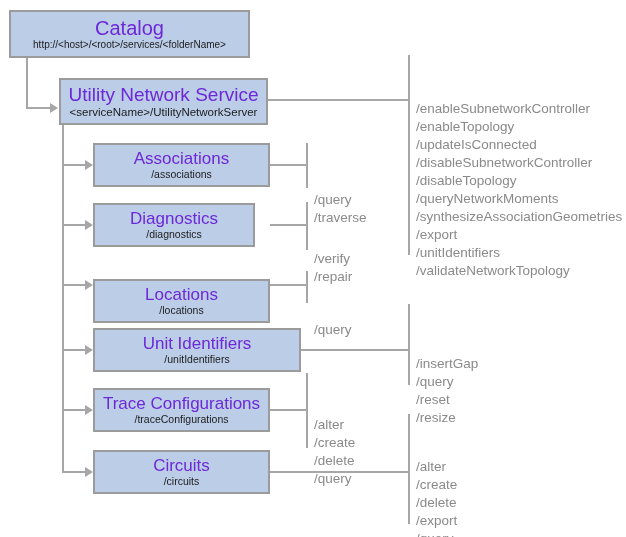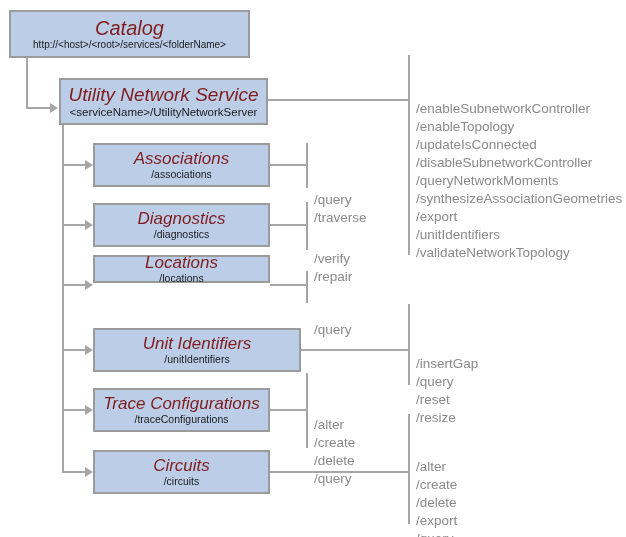--- a/index.html
+++ b/index.html
@@ -5,21 +5,21 @@
   html,body{margin:0;padding:0;background:#ffffff;}
   .canvas{
     position:relative;width:626px;height:537px;background:#ffffff;
     font-family:"Liberation Sans",sans-serif;overflow:hidden;
   }
   .node{
     position:absolute;background:#bccde8;border:2px solid #9b9b9b;
     box-sizing:border-box;display:flex;flex-direction:column;
     align-items:center;justify-content:center;text-align:center;
   }
-  .node .title{color:#7f1d1d;white-space:nowrap;line-height:1.12;font-style:italic;}
+  .node .title{color:#6d28d9;white-space:nowrap;line-height:1.12;}
   .node .path{color:#1b1b1b;white-space:nowrap;line-height:1.25;}
   .node-root .title{font-size:20px;}
   .node-root .path{font-size:10px;}
   .node-service .title{font-size:19px;}
   .node-service .path{font-size:11.5px;}
   .node-child .title{font-size:17px;}
   .node-child .path{font-size:10.5px;}
   .hline{position:absolute;height:2px;background:#a6a6a6;}
   .vline{position:absolute;width:2px;background:#a6a6a6;}
   .arrow{
@@ -82,26 +82,26 @@
   <div class="node node-service" style="left:59px;top:78px;width:209px;height:47px">
     <div class="title">Utility Network Service</div>
     <div class="path">&lt;serviceName&gt;/UtilityNetworkServer</div>
   </div>
 
   <div class="node node-child" style="left:93px;top:143px;width:177px;height:44px">
     <div class="title">Associations</div>
     <div class="path">/associations</div>
   </div>
 
-  <div class="node node-child" style="left:93px;top:203px;width:177px;height:44px">
+  <div class="node node-child" style="left:93px;top:203px;width:162px;height:44px">
     <div class="title">Diagnostics</div>
     <div class="path">/diagnostics</div>
   </div>
 
-  <div class="node node-child" style="left:93px;top:255px;width:177px;height:28px">
+  <div class="node node-child" style="left:93px;top:279px;width:177px;height:44px">
     <div class="title">Locations</div>
     <div class="path">/locations</div>
   </div>
 
   <div class="node node-child" style="left:93px;top:328px;width:208px;height:44px">
     <div class="title">Unit Identifiers</div>
     <div class="path">/unitIdentifiers</div>
   </div>
 
   <div class="node node-child" style="left:93px;top:388px;width:177px;height:44px">
@@ -112,20 +112,21 @@
   <div class="node node-child" style="left:93px;top:450px;width:177px;height:44px">
     <div class="title">Circuits</div>
     <div class="path">/circuits</div>
   </div>
 
   <div class="ops" style="left:416px;top:58px">
       <div class="op">/enableSubnetworkController</div>
       <div class="op">/enableTopology</div>
       <div class="op">/updateIsConnected</div>
       <div class="op">/disableSubnetworkController</div>
+      <div class="op">/disableTopology</div>
       <div class="op">/queryNetworkMoments</div>
       <div class="op">/synthesizeAssociationGeometries</div>
       <div class="op">/export</div>
       <div class="op">/unitIdentifiers</div>
       <div class="op">/validateNetworkTopology</div>
     </div>
   <div class="ops" style="left:314px;top:149px">
       <div class="op">/query</div>
       <div class="op">/traverse</div>
     </div>

